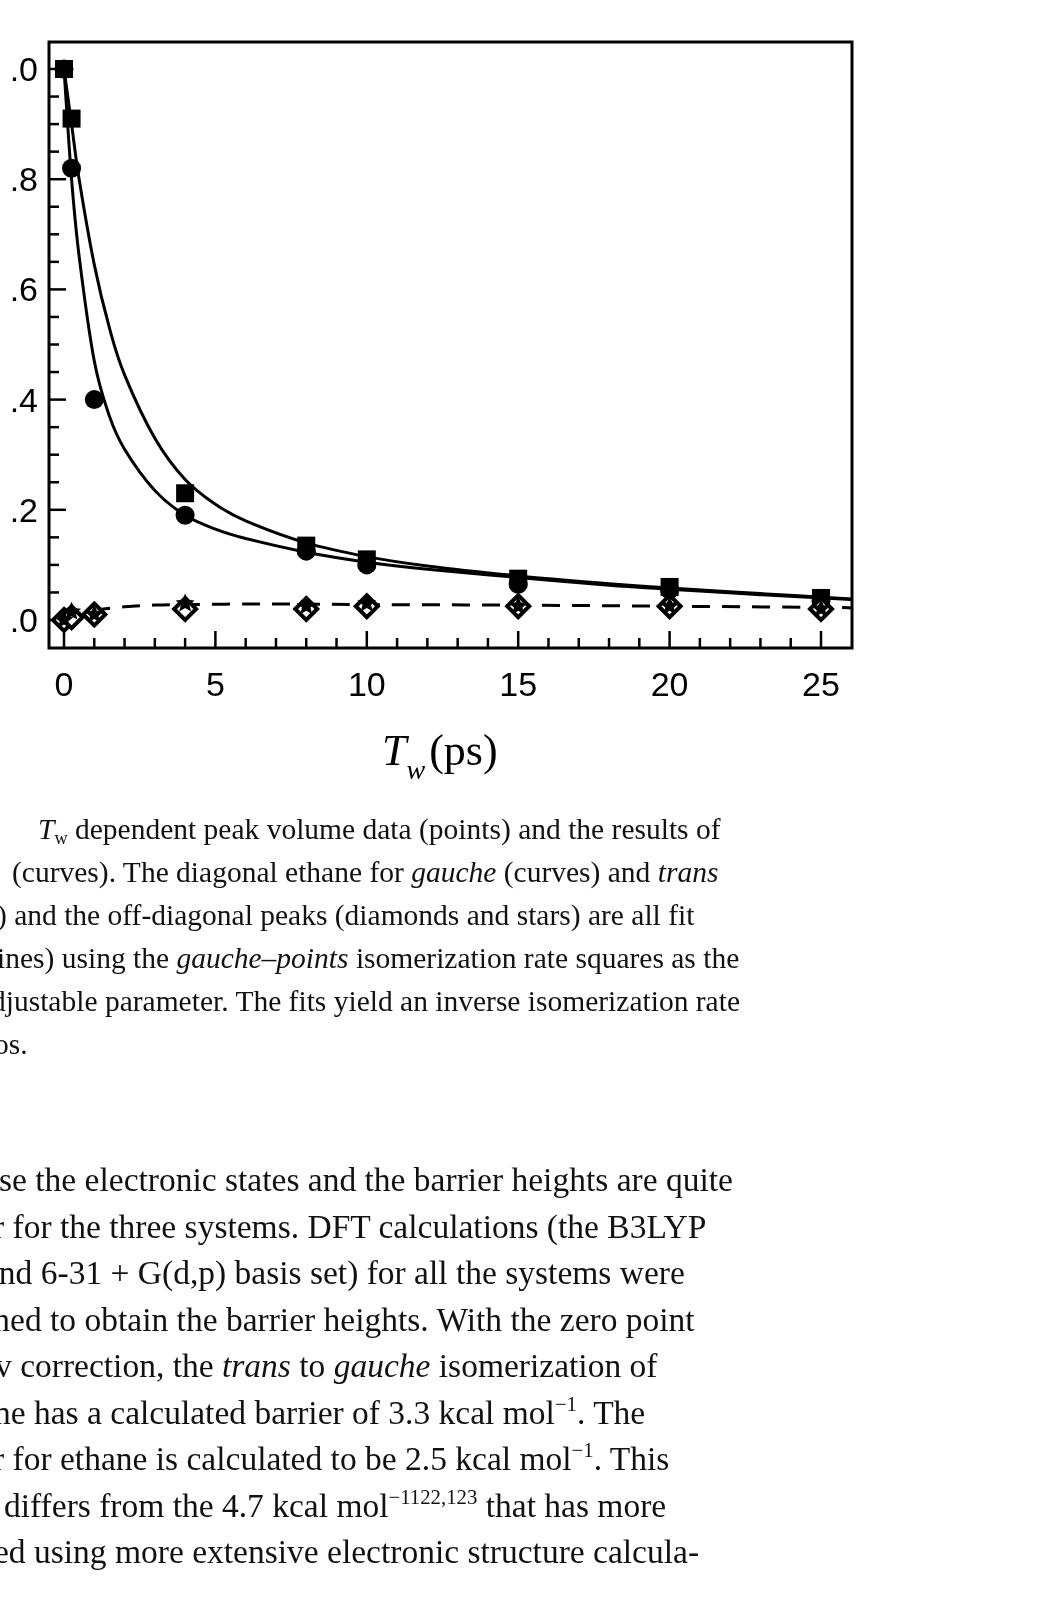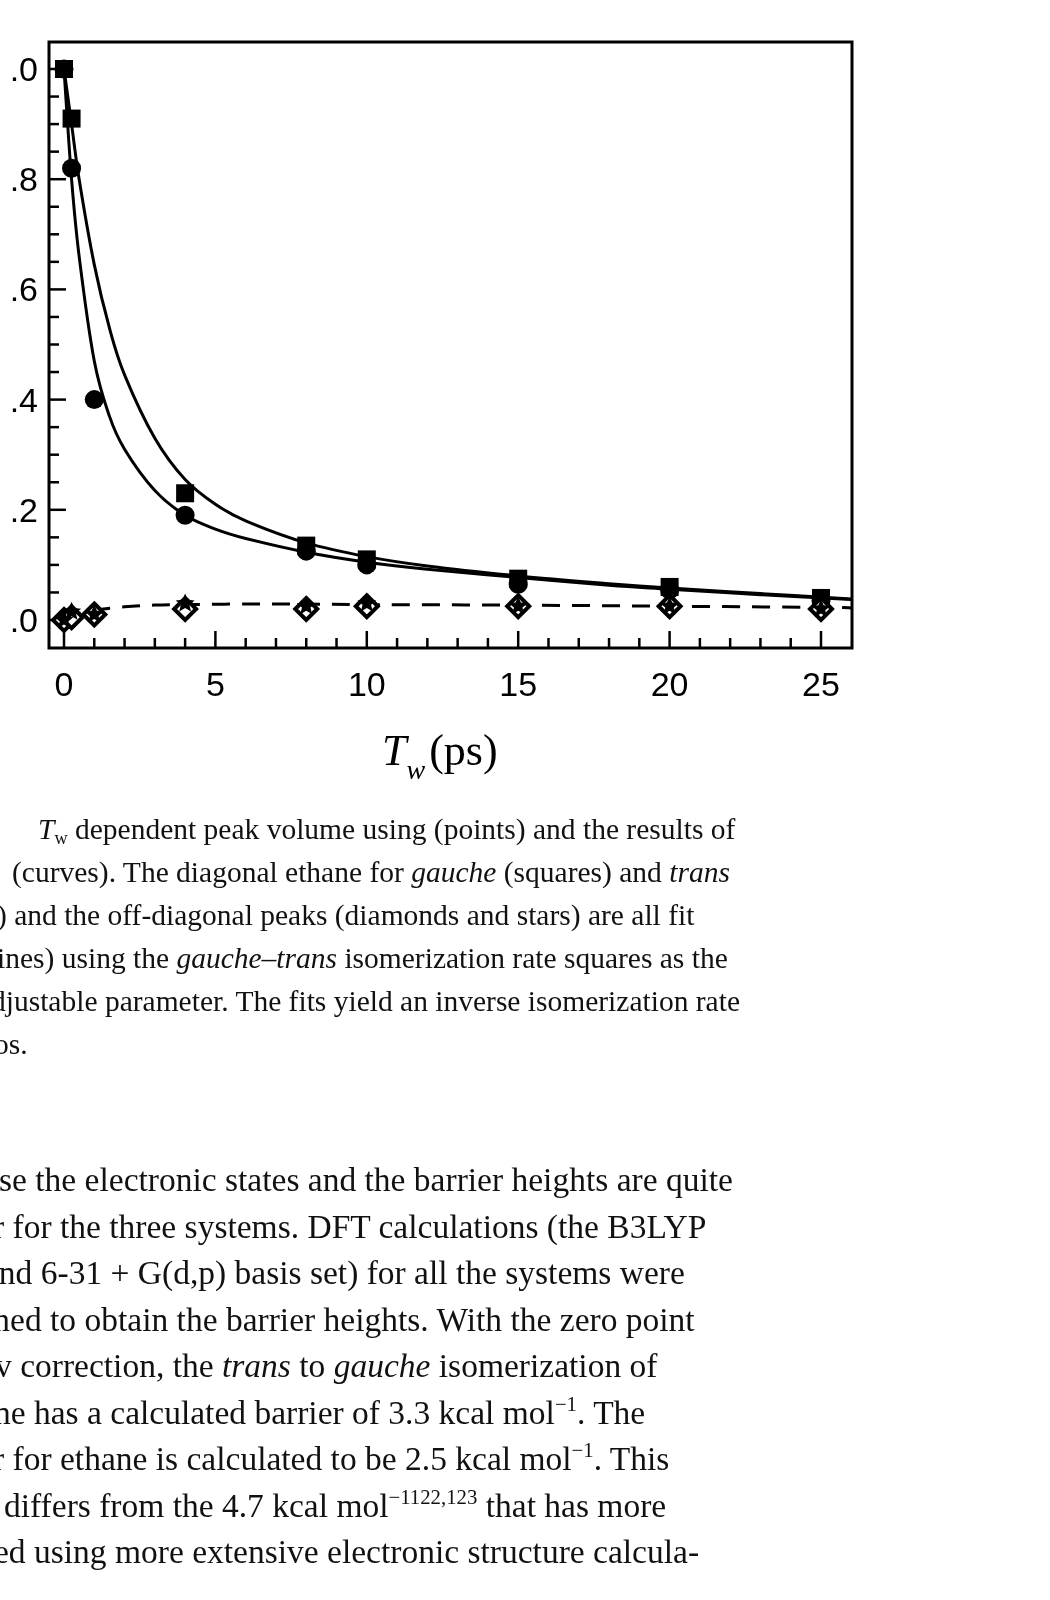--- a/index.html
+++ b/index.html
@@ -130,24 +130,24 @@
         <text x="366.8" y="696" text-anchor="middle" class="tick-label">10</text>
         <text x="518.2" y="696" text-anchor="middle" class="tick-label">15</text>
         <text x="669.6" y="696" text-anchor="middle" class="tick-label">20</text>
         <text x="821" y="696" text-anchor="middle" class="tick-label">25</text>
       </g>
     <text class="axis-label" x="382" y="765"><tspan font-style="italic">T</tspan><tspan font-style="italic" font-size="28" dy="14">w</tspan><tspan dy="-14" dx="4">(ps)</tspan></text>
   </svg>
 </div>
 
 <div id="caption">
-  <p style="padding-left:78px"><i>T</i><sub>w</sub><span> dependent peak volume using (points) and the results of</span></p>
-  <p style="padding-left:52px"><span>(curves). The diagonal ethane for </span><i>gauche</i><span> (squares) and </span><i>trans</i></p>
+  <p style="padding-left:78px"><i>T</i><sub>w</sub><span> dependent peak volume data (points) and the results of</span></p>
+  <p style="padding-left:52px"><span>(curves). The diagonal ethane for </span><i>gauche</i><span> (curves) and </span><i>trans</i></p>
   <p style="padding-left:37px"><span>) and the off-diagonal peaks (diamonds and stars) are all fit</span></p>
-  <p style="padding-left:37px"><span>ines) using the </span><i>gauche–trans</i><span> isomerization rate squares as the</span></p>
+  <p style="padding-left:37px"><span>ines) using the </span><i>gauche–points</i><span> isomerization rate squares as the</span></p>
   <p style="padding-left:31px"><span>djustable parameter. The fits yield an inverse isomerization rate</span></p>
   <p style="padding-left:34px"><span>os.</span></p>
 </div>
 
 <div id="body-text">
   <p style="padding-left:39px"><span>se the electronic states and the barrier heights are quite</span></p>
   <p style="padding-left:33px"><span>r for the three systems. DFT calculations (the B3LYP</span></p>
   <p style="padding-left:24px"><span>and 6-31 + G(d,p) basis set) for all the systems were</span></p>
   <p style="padding-left:24px"><span>med to obtain the barrier heights. With the zero point</span></p>
   <p style="padding-left:35px"><span>v correction, the </span><i>trans</i><span> to </span><i>gauche</i><span> isomerization of</span></p>

